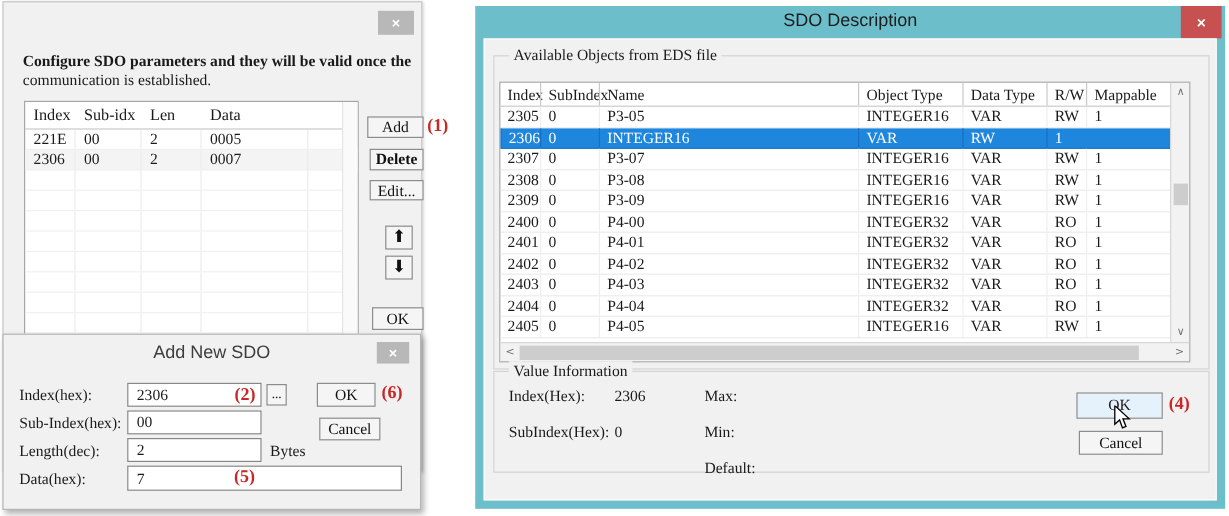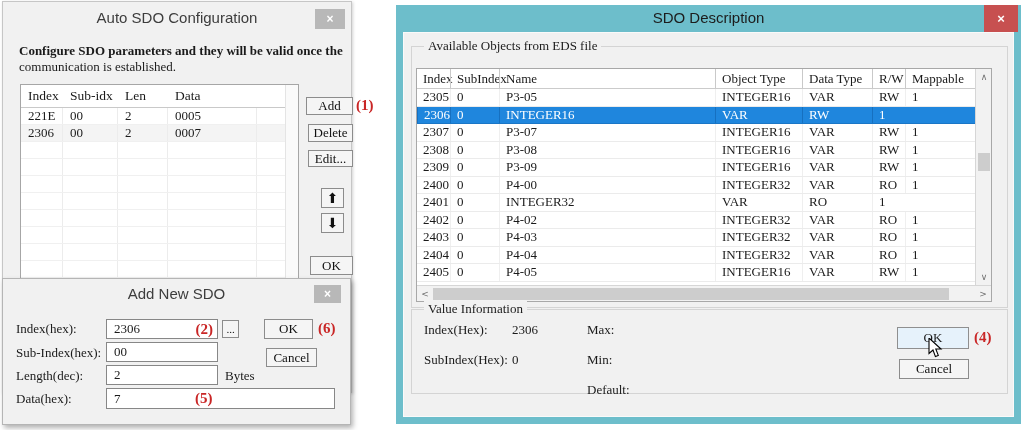--- a/index.html
+++ b/index.html
@@ -37,21 +37,21 @@
   .t1-row { height:17px; }
   .t1-row > div { display:flex; align-items:center; padding-left:7px; font-size:13px;
     border-right:1px solid #ececec; }
   .t1-row > div:last-child { border-right:none; }
   .t1-row { border-bottom:1px solid #f0f0f0; }
   .t1-row.alt { background:#f4f4f4; }
   #auto-vscroll { right:0; top:0; bottom:0; width:13px; background:#fafafa; border-left:1px solid #e4e4e4; }
 
   .side-btn { position:absolute; }
   #btn-add    { left:303px; top:95px;  width:47px; height:18px; }
-  #btn-delete { left:305px; top:122px; width:45px; height:18px; }
+  #btn-delete { left:305px; top:122px; width:45px; height:18px;font-weight:bold; }
   #btn-edit   { left:305px; top:148px; width:45px; height:17px; }
   #btn-up     { left:318px; top:186px; width:23px; height:20px; font-family:"DejaVu Sans",sans-serif; font-size:14px; }
   #btn-down   { left:318px; top:211px; width:23px; height:20px; font-family:"DejaVu Sans",sans-serif; font-size:14px; }
   #btn-ok-auto{ left:307px; top:254px; width:43px; height:19px; }
   #ann-add { left:353px; top:95px; }
 
   
   #add-sdo { left:2px; top:278px; width:349px; height:147px; background:#f1f1f1;
     border:1px solid #b5b5b5; box-shadow:2px 3px 5px rgba(0,0,0,.3); }
   #add-title { left:0; top:6px; width:100%; }
@@ -115,21 +115,20 @@
     background:#e6f2fb; border:1px solid #8f8f8f; display:flex; align-items:center;
     justify-content:center; font-size:13px; }
   #ann-ok-desc { left:562px; top:19px; }
   #btn-cancel-desc { position:absolute; left:487px; top:49px; width:70px; height:20px; }
   #cursor { position:absolute; left:516px; top:28px; z-index:5; }
 </style>
 </head>
 <body>
 
 <div id="auto-sdo" class="abs">
-  <div id="auto-title" class="abs titlebar-text">Auto SDO Configuration</div>
   <div id="auto-close" class="abs close-gray">×</div>
 
   <div id="auto-desc1" class="abs">Configure SDO parameters and they will be valid once the</div>
   <div id="auto-desc2" class="abs">communication is established.</div>
 
   <div id="auto-table" class="abs">
     <div id="auto-head" class="t1-grid">
         <div>Index</div>
         <div>Sub-idx</div>
         <div>Len</div>
@@ -325,20 +324,21 @@
               <div>0</div>
               <div>P4-00</div>
               <div>INTEGER32</div>
               <div>VAR</div>
               <div>RO</div>
               <div>1</div>
             </div>
             <div class="t2-grid t2-row">
               <div>2401</div>
               <div>0</div>
+              <div>P4-01</div>
               <div>INTEGER32</div>
               <div>VAR</div>
               <div>RO</div>
               <div>1</div>
             </div>
             <div class="t2-grid t2-row">
               <div>2402</div>
               <div>0</div>
               <div>P4-02</div>
               <div>INTEGER32</div>

